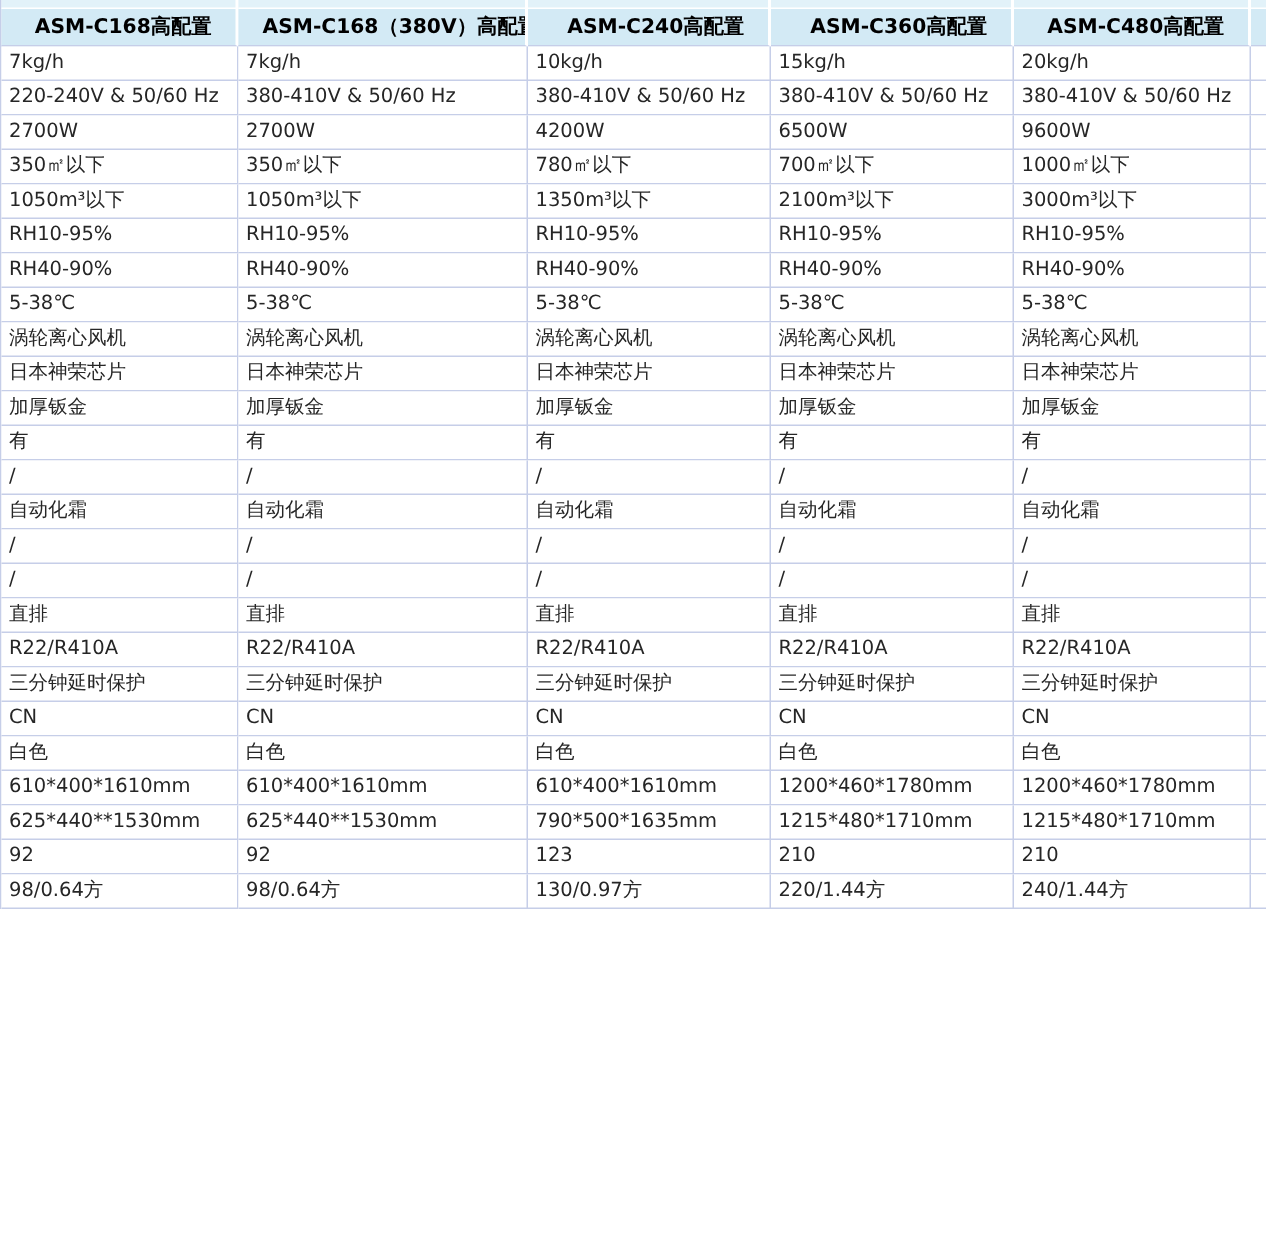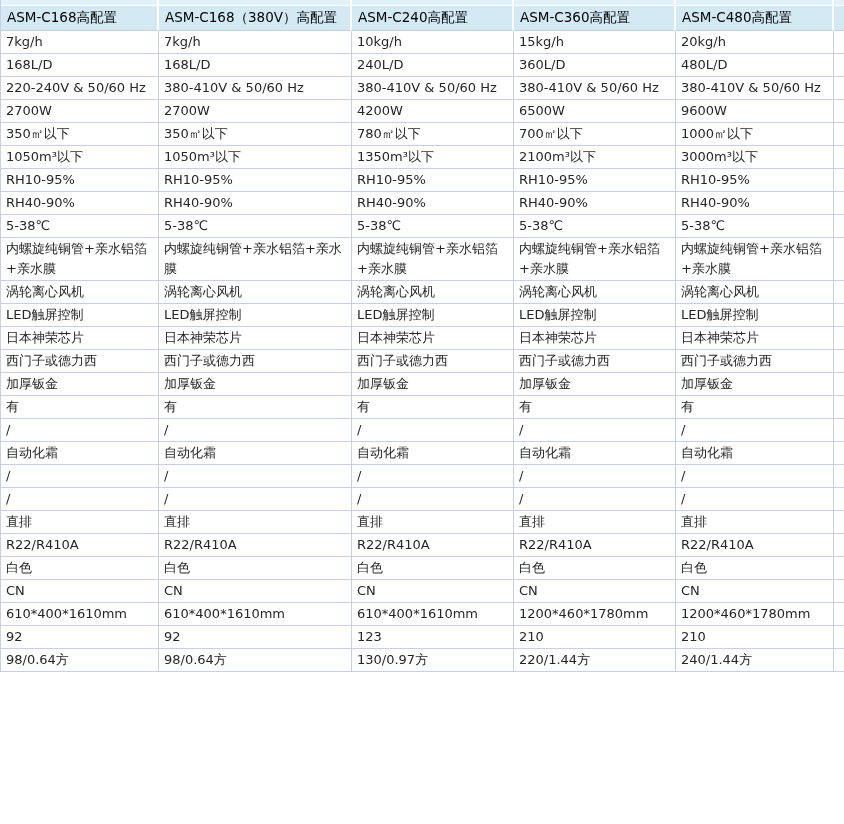--- a/index.html
+++ b/index.html
@@ -19,22 +19,22 @@
     width:844px;border-left:1px solid var(--border);
   }
   td,th{box-sizing:border-box;overflow:hidden;}
   
   tr.strip td{
     height:6px;padding:0;background:var(--strip-bg);
     border-right:2px solid #ffffff;border-bottom:1px solid #ffffff;
   }
   
   tr.head th{
-    height:25px;padding:2px 6px;background:var(--header-bg);
-    color:var(--header-text);font-weight:normal;font-size:13.5px;text-align:left;
+    height:25px;padding:2px 16px;background:var(--header-bg);
+    color:var(--header-text);font-weight:bold;font-size:13.5px;text-align:right;
     border-right:2px solid #ffffff;border-bottom:1px solid var(--border);
     white-space:nowrap;vertical-align:middle;
   }
   tr.head th.sliver,tr.strip td.sliver{border-right:none;}
   
   tr.row td{
     height:21.8px;padding:1px 5px;background:#ffffff;
     color:var(--body-text);font-size:13px;line-height:20px;text-align:left;
     border-right:1px solid var(--border);border-bottom:1px solid var(--border);
     vertical-align:middle;word-break:break-all;
@@ -73,28 +73,20 @@
         </tr>
         <tr class="row">
           <td>7kg/h</td>
           <td>7kg/h</td>
           <td>10kg/h</td>
           <td>15kg/h</td>
           <td>20kg/h</td>
           <td class="sliver"></td>
         </tr>
         <tr class="row">
-          <td>168L/D</td>
-          <td>168L/D</td>
-          <td>240L/D</td>
-          <td>360L/D</td>
-          <td>480L/D</td>
-          <td class="sliver"></td>
-        </tr>
-        <tr class="row">
           <td>220-240V &amp; 50/60 Hz</td>
           <td>380-410V &amp; 50/60 Hz</td>
           <td>380-410V &amp; 50/60 Hz</td>
           <td>380-410V &amp; 50/60 Hz</td>
           <td>380-410V &amp; 50/60 Hz</td>
           <td class="sliver"></td>
         </tr>
         <tr class="row">
           <td>2700W</td>
           <td>2700W</td>
@@ -137,148 +129,140 @@
         </tr>
         <tr class="row">
           <td>5-38℃</td>
           <td>5-38℃</td>
           <td>5-38℃</td>
           <td>5-38℃</td>
           <td>5-38℃</td>
           <td class="sliver"></td>
         </tr>
         <tr class="row">
-          <td>内螺旋纯铜管+亲水铝箔+亲水膜</td>
-          <td>内螺旋纯铜管+亲水铝箔+亲水膜</td>
-          <td>内螺旋纯铜管+亲水铝箔+亲水膜</td>
-          <td>内螺旋纯铜管+亲水铝箔+亲水膜</td>
-          <td>内螺旋纯铜管+亲水铝箔+亲水膜</td>
-          <td class="sliver"></td>
-        </tr>
-        <tr class="row">
-          <td>涡轮离心风机</td>
-          <td>涡轮离心风机</td>
-          <td>涡轮离心风机</td>
-          <td>涡轮离心风机</td>
-          <td>涡轮离心风机</td>
-          <td class="sliver"></td>
-        </tr>
-        <tr class="row">
-          <td>LED触屏控制</td>
-          <td>LED触屏控制</td>
-          <td>LED触屏控制</td>
-          <td>LED触屏控制</td>
-          <td>LED触屏控制</td>
-          <td class="sliver"></td>
-        </tr>
-        <tr class="row">
-          <td>日本神荣芯片</td>
-          <td>日本神荣芯片</td>
-          <td>日本神荣芯片</td>
-          <td>日本神荣芯片</td>
-          <td>日本神荣芯片</td>
-          <td class="sliver"></td>
-        </tr>
-        <tr class="row">
-          <td>西门子或德力西</td>
-          <td>西门子或德力西</td>
-          <td>西门子或德力西</td>
-          <td>西门子或德力西</td>
-          <td>西门子或德力西</td>
-          <td class="sliver"></td>
-        </tr>
-        <tr class="row">
-          <td>加厚钣金</td>
-          <td>加厚钣金</td>
-          <td>加厚钣金</td>
-          <td>加厚钣金</td>
-          <td>加厚钣金</td>
-          <td class="sliver"></td>
-        </tr>
-        <tr class="row">
-          <td>有</td>
-          <td>有</td>
-          <td>有</td>
-          <td>有</td>
-          <td>有</td>
-          <td class="sliver"></td>
-        </tr>
-        <tr class="row">
-          <td>/</td>
-          <td>/</td>
-          <td>/</td>
-          <td>/</td>
-          <td>/</td>
-          <td class="sliver"></td>
-        </tr>
-        <tr class="row">
-          <td>自动化霜</td>
-          <td>自动化霜</td>
-          <td>自动化霜</td>
-          <td>自动化霜</td>
-          <td>自动化霜</td>
-          <td class="sliver"></td>
-        </tr>
-        <tr class="row">
-          <td>/</td>
-          <td>/</td>
-          <td>/</td>
-          <td>/</td>
-          <td>/</td>
-          <td class="sliver"></td>
-        </tr>
-        <tr class="row">
-          <td>/</td>
-          <td>/</td>
-          <td>/</td>
-          <td>/</td>
-          <td>/</td>
-          <td class="sliver"></td>
-        </tr>
-        <tr class="row">
-          <td>直排</td>
-          <td>直排</td>
-          <td>直排</td>
-          <td>直排</td>
-          <td>直排</td>
-          <td class="sliver"></td>
-        </tr>
-        <tr class="row">
-          <td>R22/R410A</td>
-          <td>R22/R410A</td>
-          <td>R22/R410A</td>
-          <td>R22/R410A</td>
-          <td>R22/R410A</td>
-          <td class="sliver"></td>
-        </tr>
-        <tr class="row">
-          <td>白色</td>
-          <td>白色</td>
-          <td>白色</td>
-          <td>白色</td>
-          <td>白色</td>
-          <td class="sliver"></td>
-        </tr>
-        <tr class="row">
-          <td>CN</td>
-          <td>CN</td>
-          <td>CN</td>
-          <td>CN</td>
-          <td>CN</td>
+          <td>涡轮离心风机</td>
+          <td>涡轮离心风机</td>
+          <td>涡轮离心风机</td>
+          <td>涡轮离心风机</td>
+          <td>涡轮离心风机</td>
+          <td class="sliver"></td>
+        </tr>
+        <tr class="row">
+          <td>日本神荣芯片</td>
+          <td>日本神荣芯片</td>
+          <td>日本神荣芯片</td>
+          <td>日本神荣芯片</td>
+          <td>日本神荣芯片</td>
+          <td class="sliver"></td>
+        </tr>
+        <tr class="row">
+          <td>加厚钣金</td>
+          <td>加厚钣金</td>
+          <td>加厚钣金</td>
+          <td>加厚钣金</td>
+          <td>加厚钣金</td>
+          <td class="sliver"></td>
+        </tr>
+        <tr class="row">
+          <td>有</td>
+          <td>有</td>
+          <td>有</td>
+          <td>有</td>
+          <td>有</td>
+          <td class="sliver"></td>
+        </tr>
+        <tr class="row">
+          <td>/</td>
+          <td>/</td>
+          <td>/</td>
+          <td>/</td>
+          <td>/</td>
+          <td class="sliver"></td>
+        </tr>
+        <tr class="row">
+          <td>自动化霜</td>
+          <td>自动化霜</td>
+          <td>自动化霜</td>
+          <td>自动化霜</td>
+          <td>自动化霜</td>
+          <td class="sliver"></td>
+        </tr>
+        <tr class="row">
+          <td>/</td>
+          <td>/</td>
+          <td>/</td>
+          <td>/</td>
+          <td>/</td>
+          <td class="sliver"></td>
+        </tr>
+        <tr class="row">
+          <td>/</td>
+          <td>/</td>
+          <td>/</td>
+          <td>/</td>
+          <td>/</td>
+          <td class="sliver"></td>
+        </tr>
+        <tr class="row">
+          <td>直排</td>
+          <td>直排</td>
+          <td>直排</td>
+          <td>直排</td>
+          <td>直排</td>
+          <td class="sliver"></td>
+        </tr>
+        <tr class="row">
+          <td>R22/R410A</td>
+          <td>R22/R410A</td>
+          <td>R22/R410A</td>
+          <td>R22/R410A</td>
+          <td>R22/R410A</td>
+          <td class="sliver"></td>
+        </tr>
+        <tr class="row">
+          <td>三分钟延时保护</td>
+          <td>三分钟延时保护</td>
+          <td>三分钟延时保护</td>
+          <td>三分钟延时保护</td>
+          <td>三分钟延时保护</td>
+          <td class="sliver"></td>
+        </tr>
+        <tr class="row">
+          <td>CN</td>
+          <td>CN</td>
+          <td>CN</td>
+          <td>CN</td>
+          <td>CN</td>
+          <td class="sliver"></td>
+        </tr>
+        <tr class="row">
+          <td>白色</td>
+          <td>白色</td>
+          <td>白色</td>
+          <td>白色</td>
+          <td>白色</td>
           <td class="sliver"></td>
         </tr>
         <tr class="row">
           <td>610*400*1610mm</td>
           <td>610*400*1610mm</td>
           <td>610*400*1610mm</td>
           <td>1200*460*1780mm</td>
           <td>1200*460*1780mm</td>
           <td class="sliver"></td>
         </tr>
         <tr class="row">
+          <td>625*440**1530mm</td>
+          <td>625*440**1530mm</td>
+          <td>790*500*1635mm</td>
+          <td>1215*480*1710mm</td>
+          <td>1215*480*1710mm</td>
+          <td class="sliver"></td>
+        </tr>
+        <tr class="row">
           <td>92</td>
           <td>92</td>
           <td>123</td>
           <td>210</td>
           <td>210</td>
           <td class="sliver"></td>
         </tr>
         <tr class="row">
           <td>98/0.64方</td>
           <td>98/0.64方</td>

